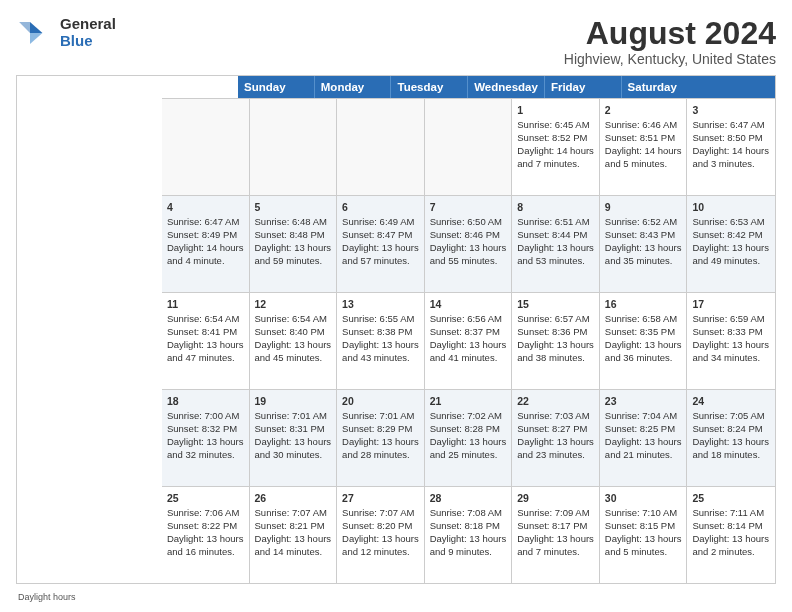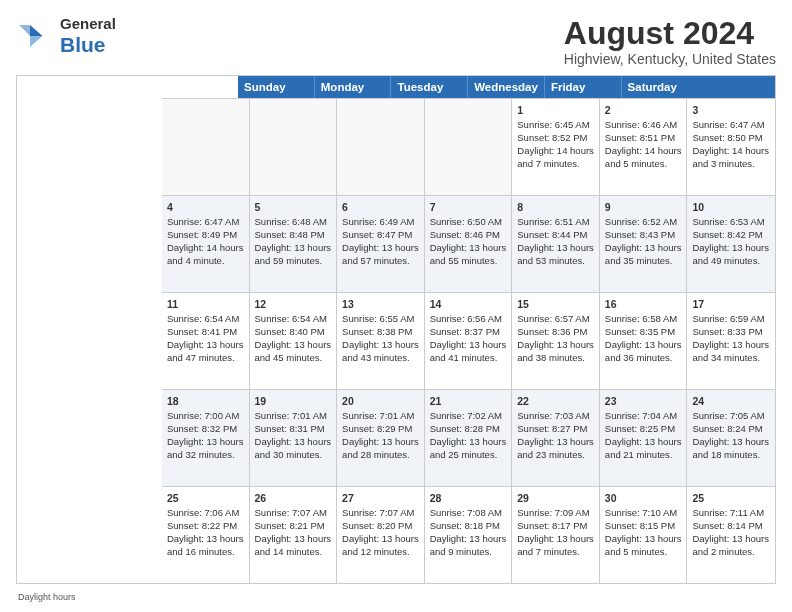--- a/index.html
+++ b/index.html
@@ -32,29 +32,30 @@
       display: flex;
       flex-direction: column;
       line-height: 1.1;
     }
     .logo-general {
       font-size: 15px;
       font-weight: bold;
       color: #333;
     }
     .logo-blue {
-      font-size: 21px;
+      font-size: 15px;
       font-weight: bold;
       color: #2a6db5;
     }
     .logo-icon {
       width: 28px;
       height: 28px;
     }
     .title-block {
+      text-align: right;
     }
     .main-title {
       font-size: 32px;
       font-weight: bold;
       color: #333;
       line-height: 1.1;
     }
     .subtitle {
       font-size: 14px;
       color: #555;

